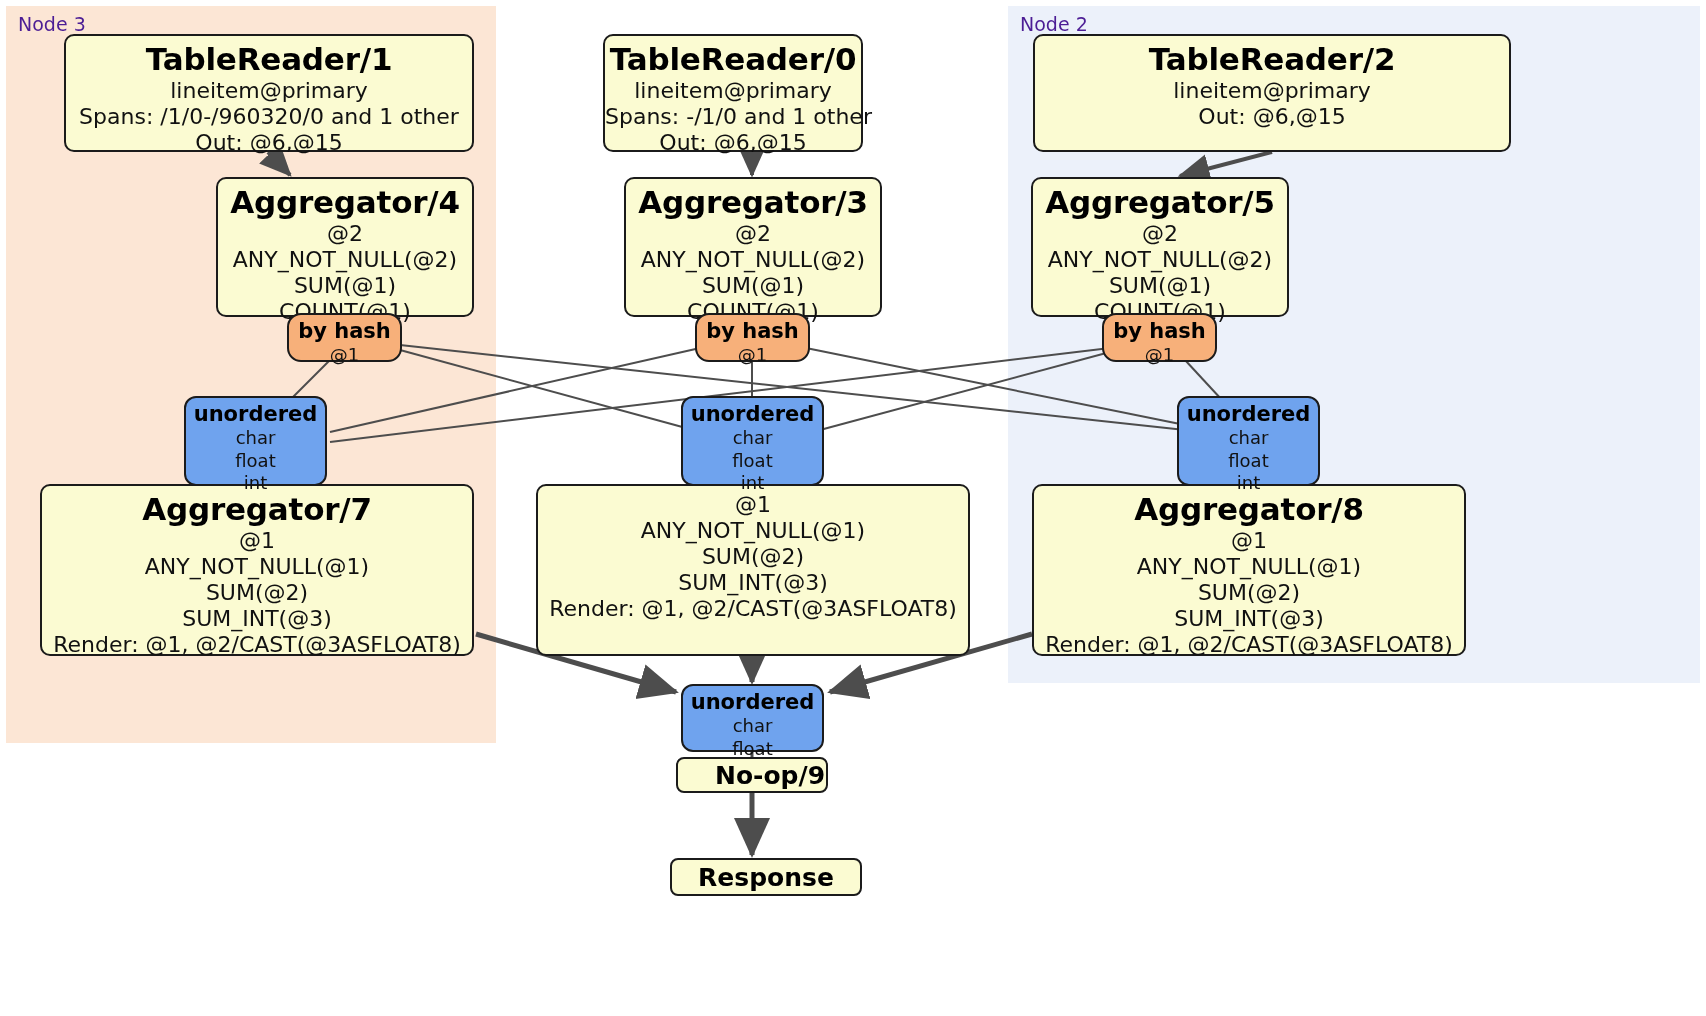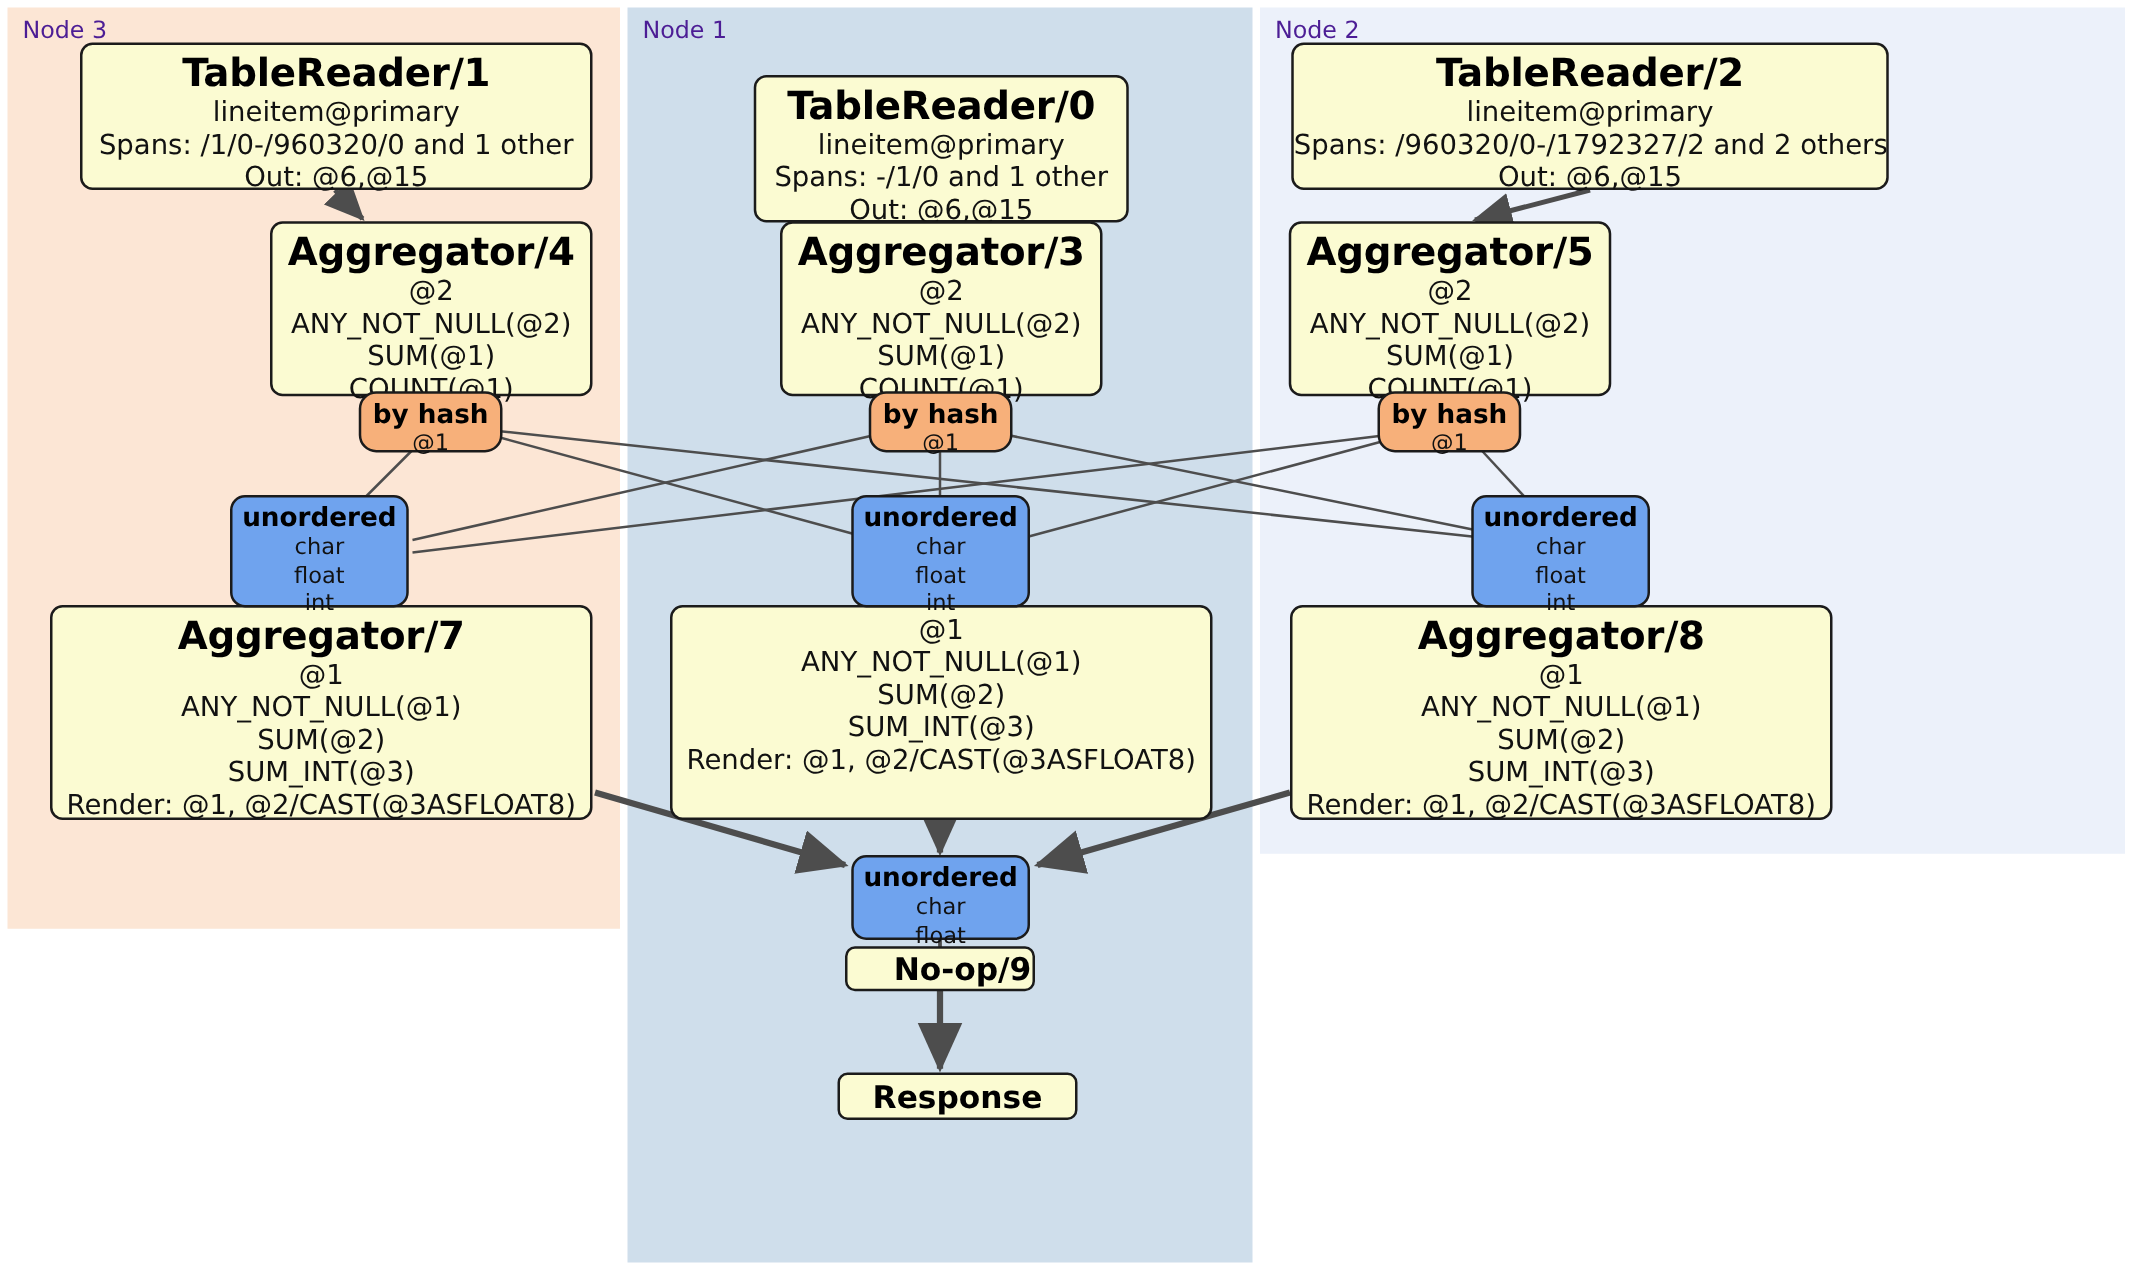--- a/index.html
+++ b/index.html
@@ -114,23 +114,20 @@
 </style>
 </head>
 <body>
 
 <div id="canvas">
 
   <div class="panel" style="left:6px; top:6px; width:490px; height:737px; background:#fce6d5;">
     <div class="panel-label">Node 3</div>
   </div>
 
-  <div class="panel" style="left:502px; top:6px; width:500px; height:1004px; background:#cfdeeb;">
-    <div class="panel-label">Node 1</div>
-  </div>
 
   <div class="panel" style="left:1008px; top:6px; width:692px; height:677px; background:#ecf1fa;">
     <div class="panel-label">Node 2</div>
   </div>
 
   <svg id="edges" class="under" viewBox="0 0 1706 1016">
     <defs>
       <marker id="arrowBig" markerWidth="9" markerHeight="9" refX="7.4" refY="3.6" orient="auto" markerUnits="strokeWidth">
         <path d="M0,0 L8,3.6 L0,7.2 z" fill="#4d4d4d"></path>
       </marker>
@@ -172,31 +169,30 @@
     </g>
   </svg>
 
   <div class="proc" style="left:64px; top:34px; width:410px; height:118px;">
     <div class="ttl">TableReader/1</div>
     <div class="ln">lineitem@primary</div>
     <div class="ln">Spans: /1/0-/960320/0 and 1 other</div>
     <div class="ln">Out: @6,@15</div>
   </div>
 
-  <div class="proc" style="left:603px; top:34px; width:300px; height:118px;margin-top:26px;">
+  <div class="proc" style="left:603px; top:34px; width:260px; height:118px;">
     <div class="ttl">TableReader/0</div>
     <div class="ln">lineitem@primary</div>
     <div class="ln">Spans: -/1/0 and 1 other</div>
     <div class="ln">Out: @6,@15</div>
   </div>
 
   <div class="proc" style="left:1033px; top:34px; width:478px; height:118px;">
     <div class="ttl">TableReader/2</div>
     <div class="ln">lineitem@primary</div>
-    <div class="ln">Spans: /960320/0-/1792327/2 and 2 others</div>
     <div class="ln">Out: @6,@15</div>
   </div>
 
   <div class="proc" style="left:216px; top:177px; width:258px; height:140px;">
     <div class="ttl">Aggregator/4</div>
     <div class="ln">@2</div>
     <div class="ln">ANY_NOT_NULL(@2)</div>
     <div class="ln">SUM(@1)</div>
     <div class="ln">COUNT(@1)</div>
   </div>

